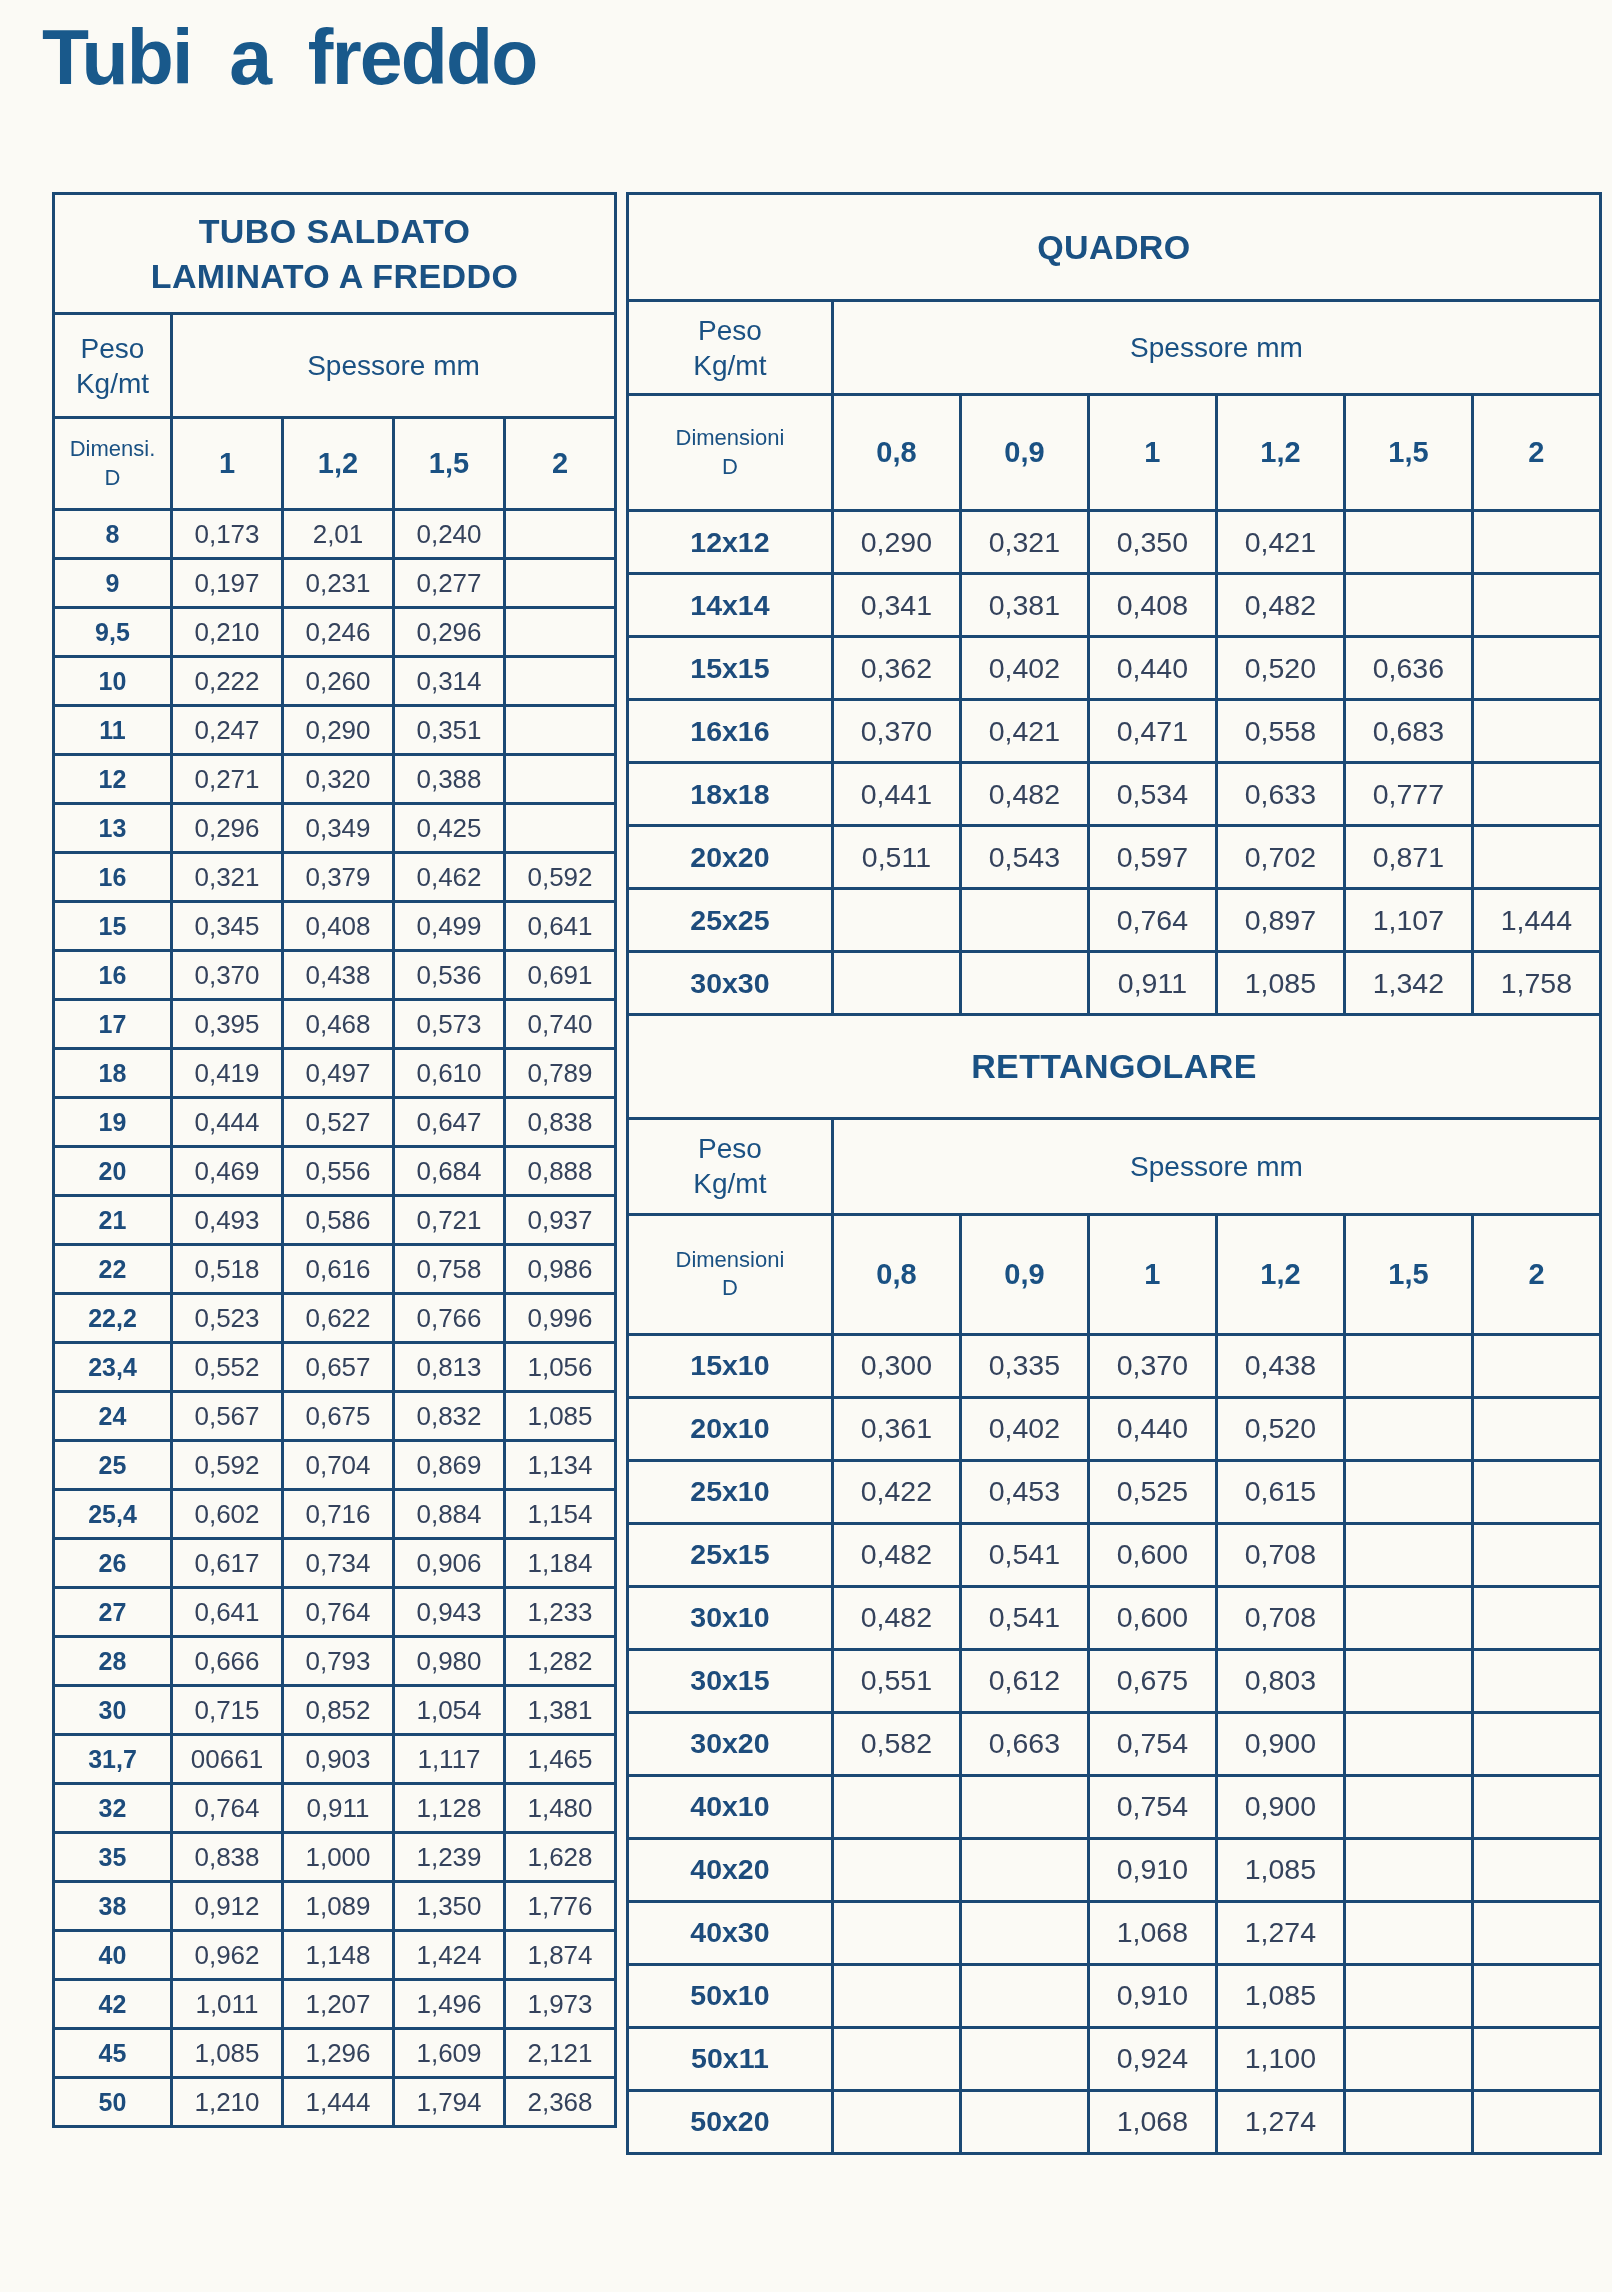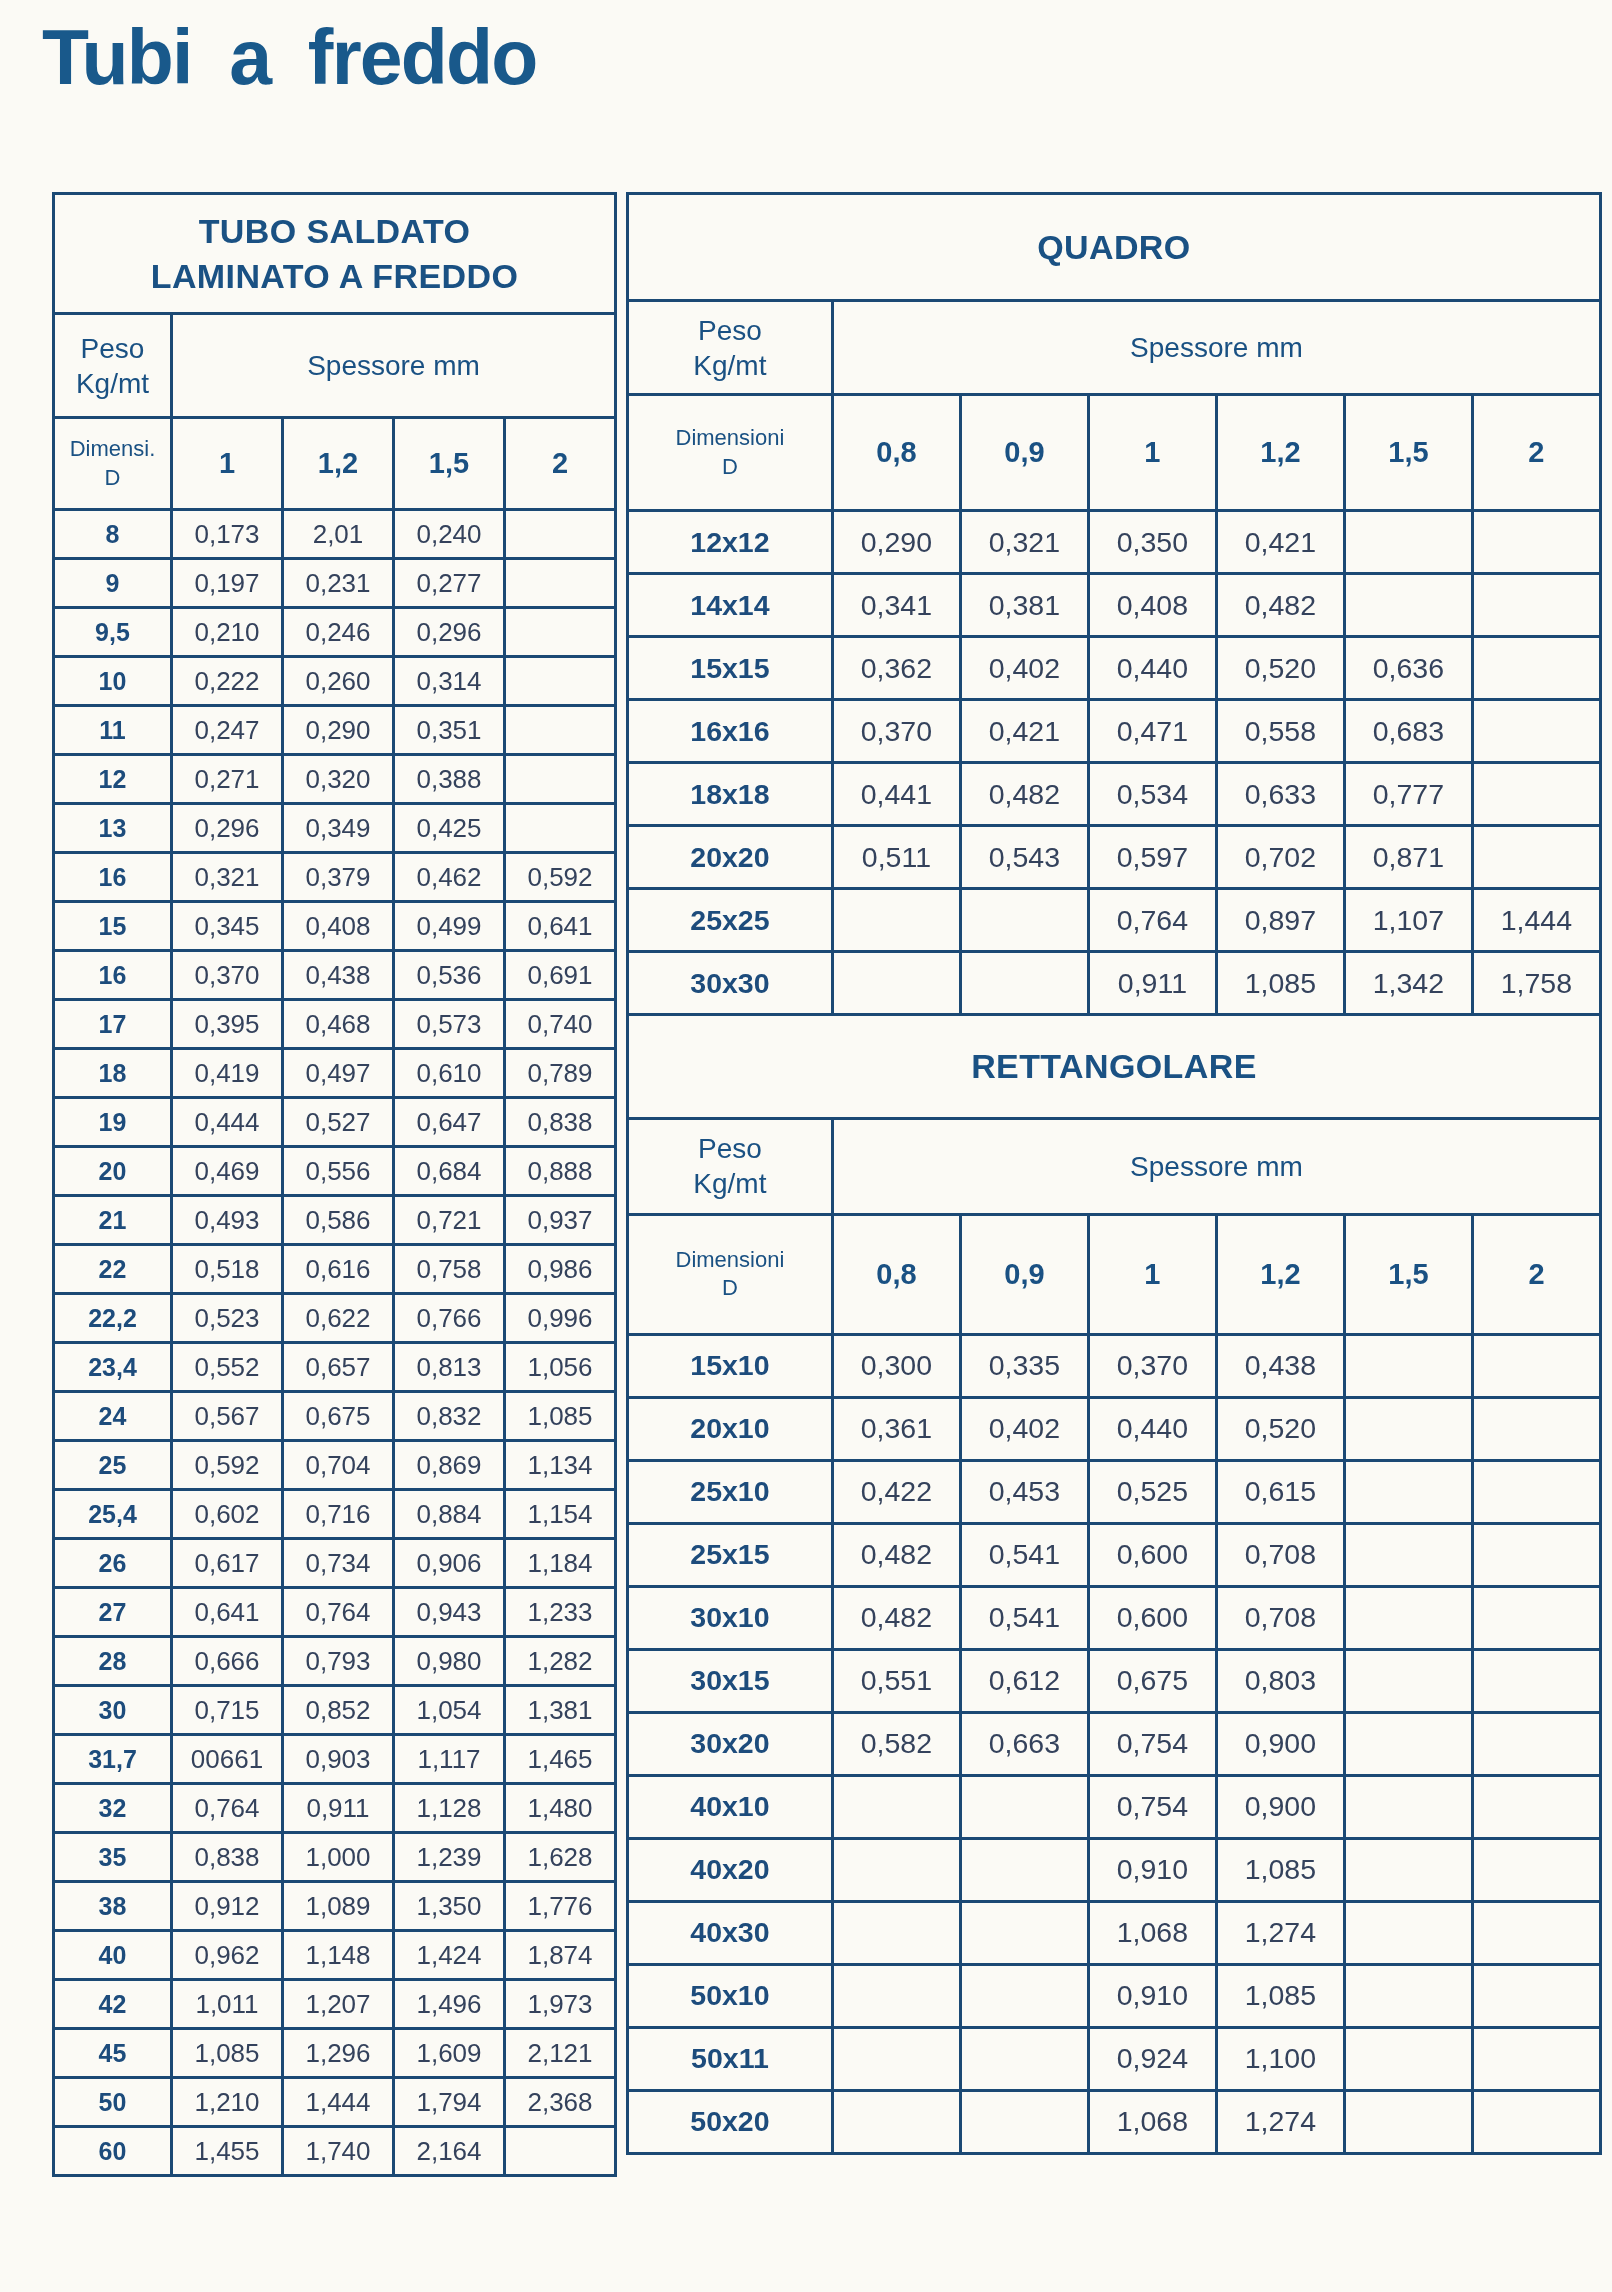--- a/index.html
+++ b/index.html
@@ -322,27 +322,20 @@
           <td class="val">1,609</td>
           <td class="val">2,121</td>
         </tr>
         <tr>
           <td class="dim">50</td>
           <td class="val">1,210</td>
           <td class="val">1,444</td>
           <td class="val">1,794</td>
           <td class="val">2,368</td>
         </tr>
-        <tr>
-          <td class="dim">60</td>
-          <td class="val">1,455</td>
-          <td class="val">1,740</td>
-          <td class="val">2,164</td>
-          <td class="val"></td>
-        </tr>
       </tbody>
   </table>
 
   <div class="right-col">
 
     <table class="quadro-table">
       <colgroup>
         <col style="width:205px">
           <col style="width:128px">
           <col style="width:128px">

